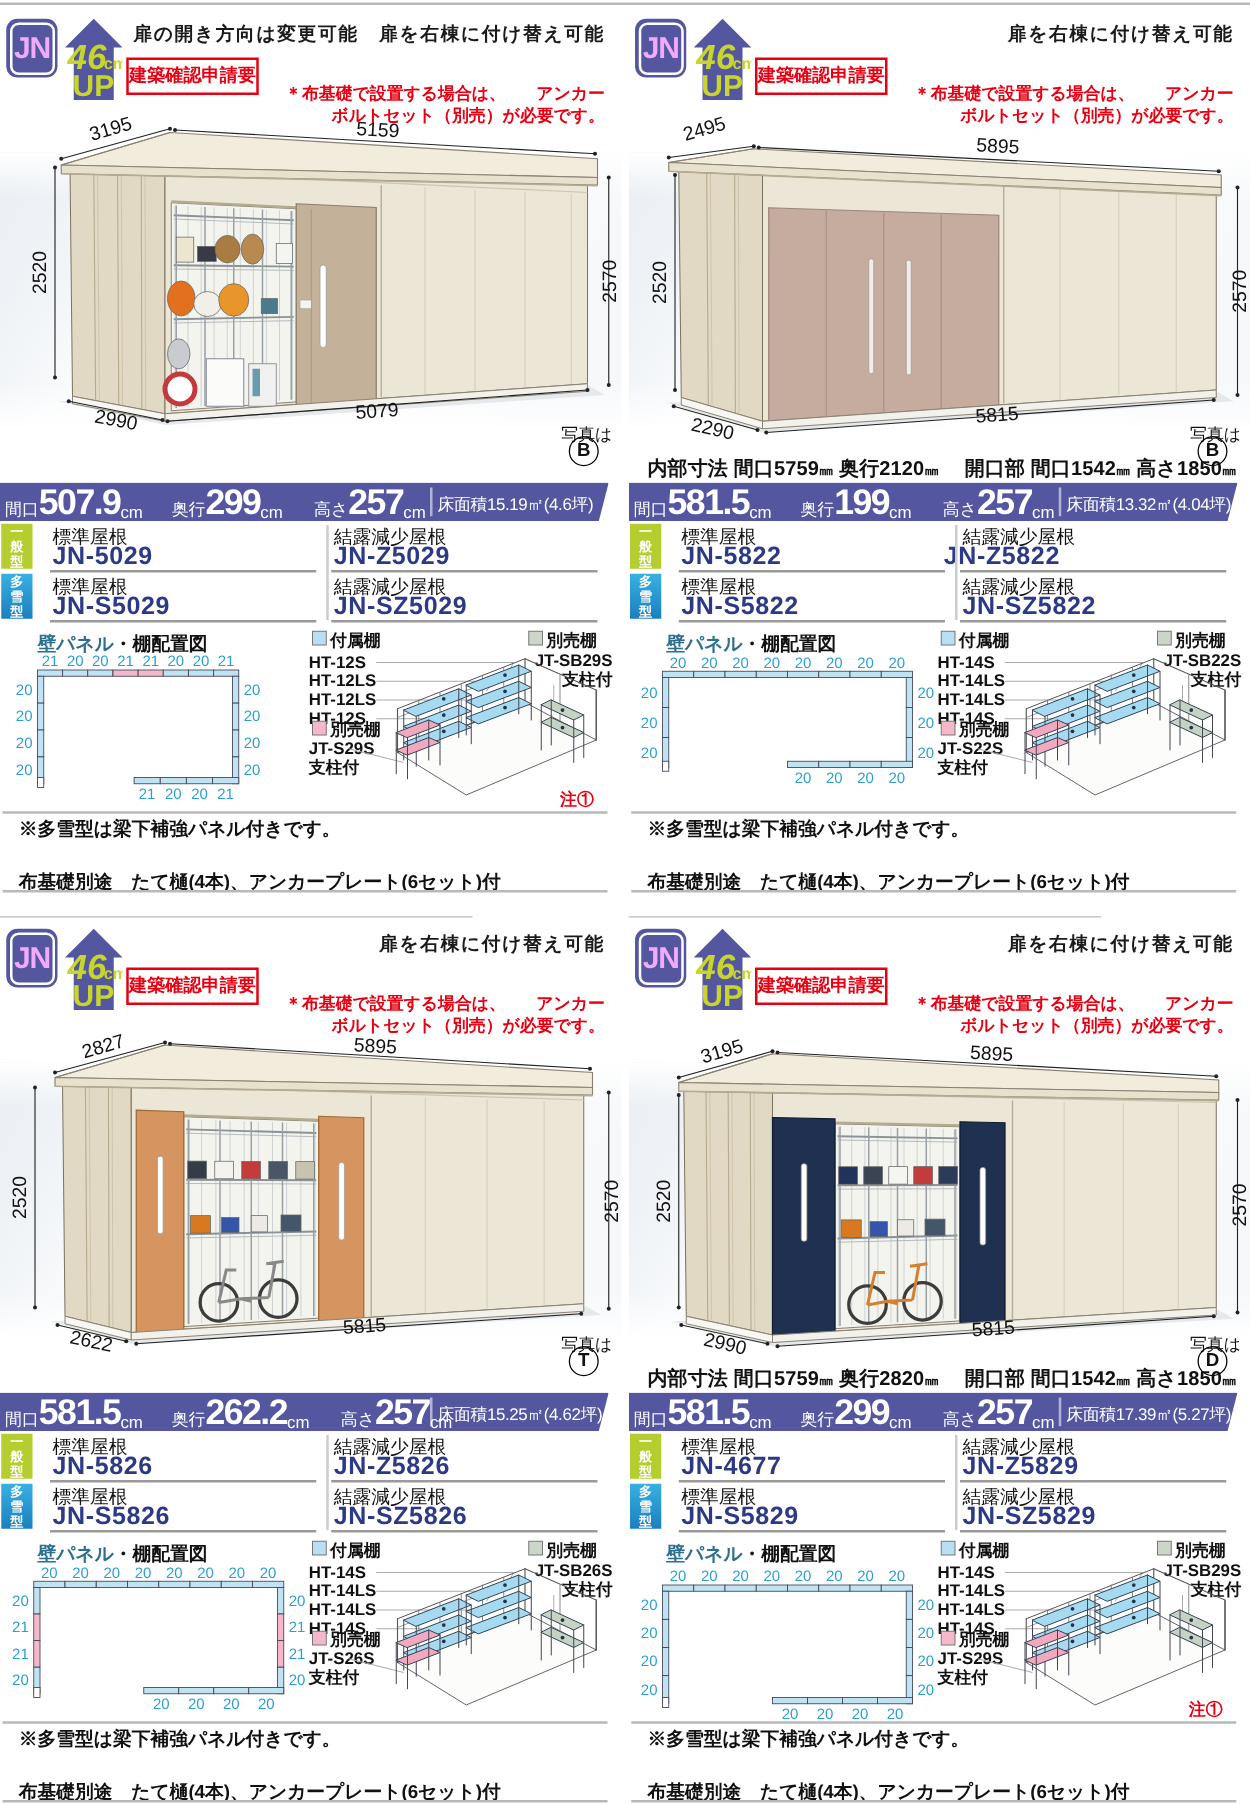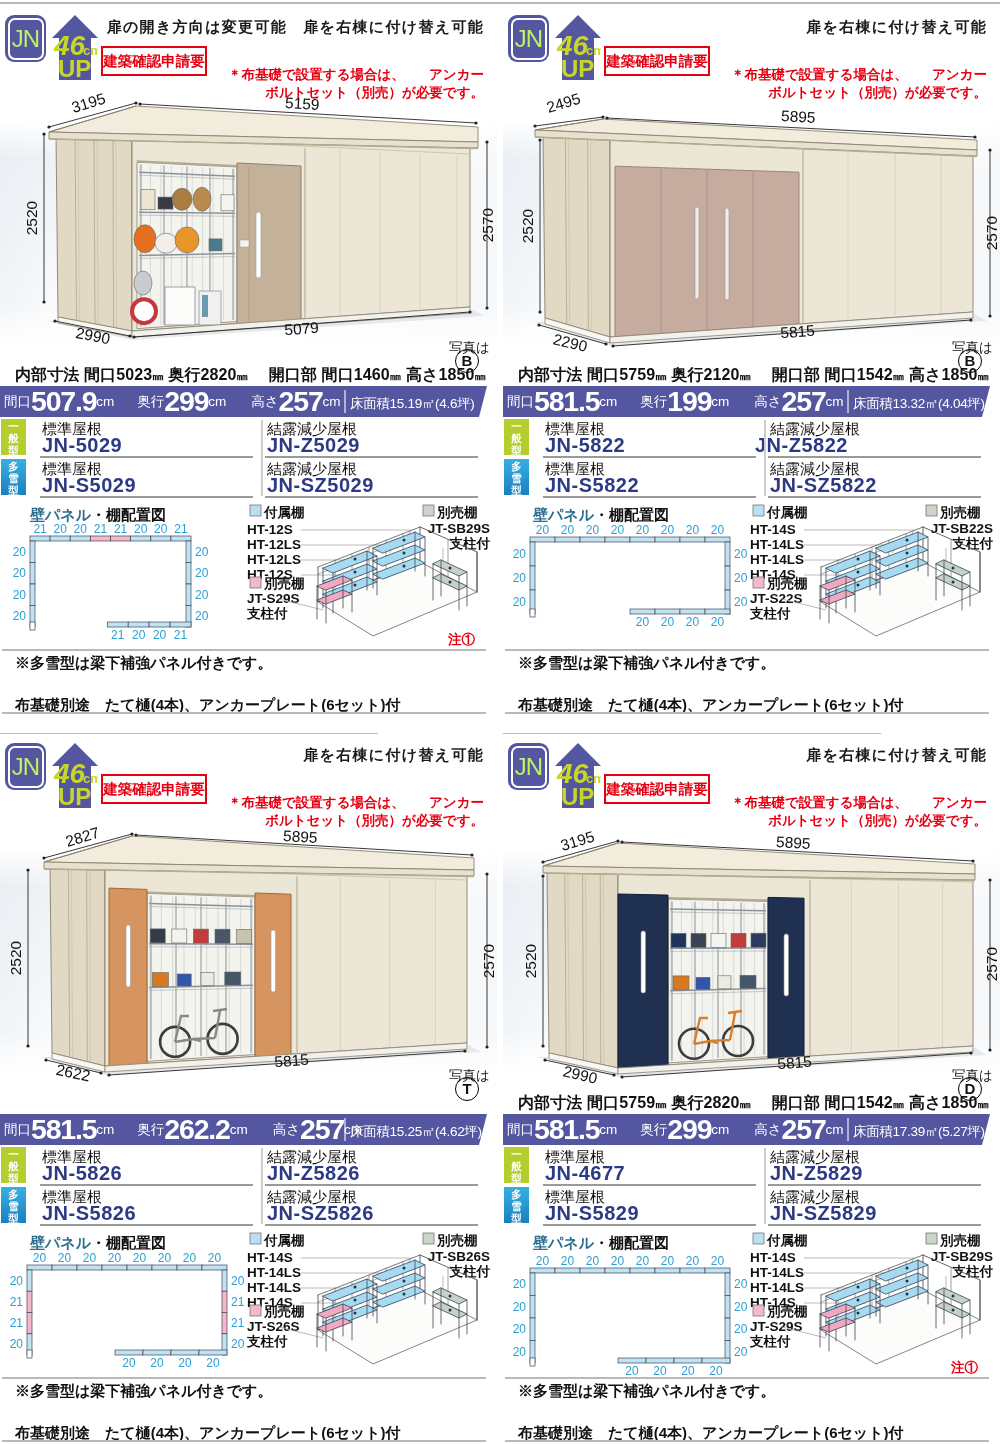--- a/index.html
+++ b/index.html
@@ -1,29 +1,29 @@
 <!DOCTYPE html>
 <html><head><meta charset="utf-8"><style>
 body{margin:0;background:#fff}
 #page{position:relative;width:1000px;height:1444px;background:#fff;overflow:hidden;
  font-family:"Liberation Sans",sans-serif;color:#111}
 .ab{position:absolute}
 .q{position:absolute;width:500px;height:722px}
 .jnb{left:5px;top:15px;width:41px;height:47px;background:#5456a0;border-radius:9px}
 .jni{position:absolute;left:2.5px;top:2.5px;right:2.5px;bottom:2.5px;border:2.2px solid #fff;border-radius:7px;
- color:#bef264;font-weight:normal;font-size:24px;text-align:center;line-height:38px;letter-spacing:-1px}
+ color:#f0abfc;font-weight:bold;font-size:24px;text-align:center;line-height:38px;letter-spacing:-1px}
 .apr{left:101px;top:46px;width:102px;height:26px;border:2.2px solid #e60012;color:#e60012;
  font-size:14.5px;font-weight:bold;text-align:center;line-height:26px}
 .topline{right:16px;top:18px;font-size:15px;letter-spacing:1.3px;color:#1a1a1a;font-weight:700}
 .rednote{color:#e60012;font-size:13.5px;font-weight:bold}
 .photoc{left:455px;top:349px;width:22px;height:22px;border:1.6px solid #000;border-radius:50%;
  text-align:center;line-height:22px;font-size:15px;font-weight:bold}
 .indim{font-size:16px;letter-spacing:0.1px;white-space:nowrap;font-weight:600}
 .mm{font-size:11.5px}
-.ban{left:0;top:386px;width:487px;height:31px;background:#5456a0;color:#fff;display:flex;align-items:center;
+.ban{left:0;top:386px;width:487px;height:31px;background:#5456a0;color:#fff;display:flex;align-items:flex-end;
  padding-left:4px;box-sizing:border-box;clip-path:polygon(0 0,100% 0,calc(100% - 8px) 100%,0 100%)}
 .bl{font-size:13.5px}
 .bn{font-size:28.5px;font-weight:bold;letter-spacing:-1.2px;line-height:29px}
 .bu{font-size:13.5px}
 .bsep{position:absolute;left:344px;top:4px;width:1.5px;height:23px;background:rgba(255,255,255,.55)}
 .bf{position:absolute;left:350px;top:9px;font-size:13.5px;letter-spacing:-0.3px}
 .badge{left:1px;top:419px;width:25px;height:36px;color:#fff;font-size:10.5px;font-weight:bold;
  text-align:center;line-height:12px;padding-top:1px;box-sizing:border-box}
 .bg1{background:#b5cd2e}
 .bg2{background:linear-gradient(#38b0e2,#1b7fc0)}
@@ -162,21 +162,20 @@
         <text x="92" y="253" font-size="15.5" fill="#111" text-anchor="middle" transform="rotate(11 92 253)">2990</text>
         <line x1="134.0" y1="249.0" x2="470.0" y2="224.0" stroke="#222" stroke-width="0.9"></line>
         <circle cx="134" cy="249" r="1.6" fill="#222"></circle>
         <circle cx="470" cy="224" r="1.6" fill="#222"></circle>
         <text x="302" y="246" font-size="15.5" fill="#111" text-anchor="middle" transform="rotate(-4.2 302 246)">5079</text>
       </svg>
 
 <div class="ab" style="left:449px;top:339px;font-size:13.5px">写真は</div>
 <div class="ab photoc">B</div>
 
-<div class="ab indim" style="left:15px;top:365px">内部寸法 間口5023<span class="mm">㎜</span> 奥行2820<span class="mm">㎜</span>　 開口部 間口1460<span class="mm">㎜</span> 高さ1850<span class="mm">㎜</span></div>
 
 <div class="ab ban">
         <span class="bl">間口</span>
         <span class="bn">507.9</span>
         <span class="bu">cm</span>
         <span class="bl" style="margin-left:23px">奥行</span>
         <span class="bn">299</span>
         <span class="bu">cm</span>
         <span class="bl" style="margin-left:25px">高さ</span>
         <span class="bn">257</span>

